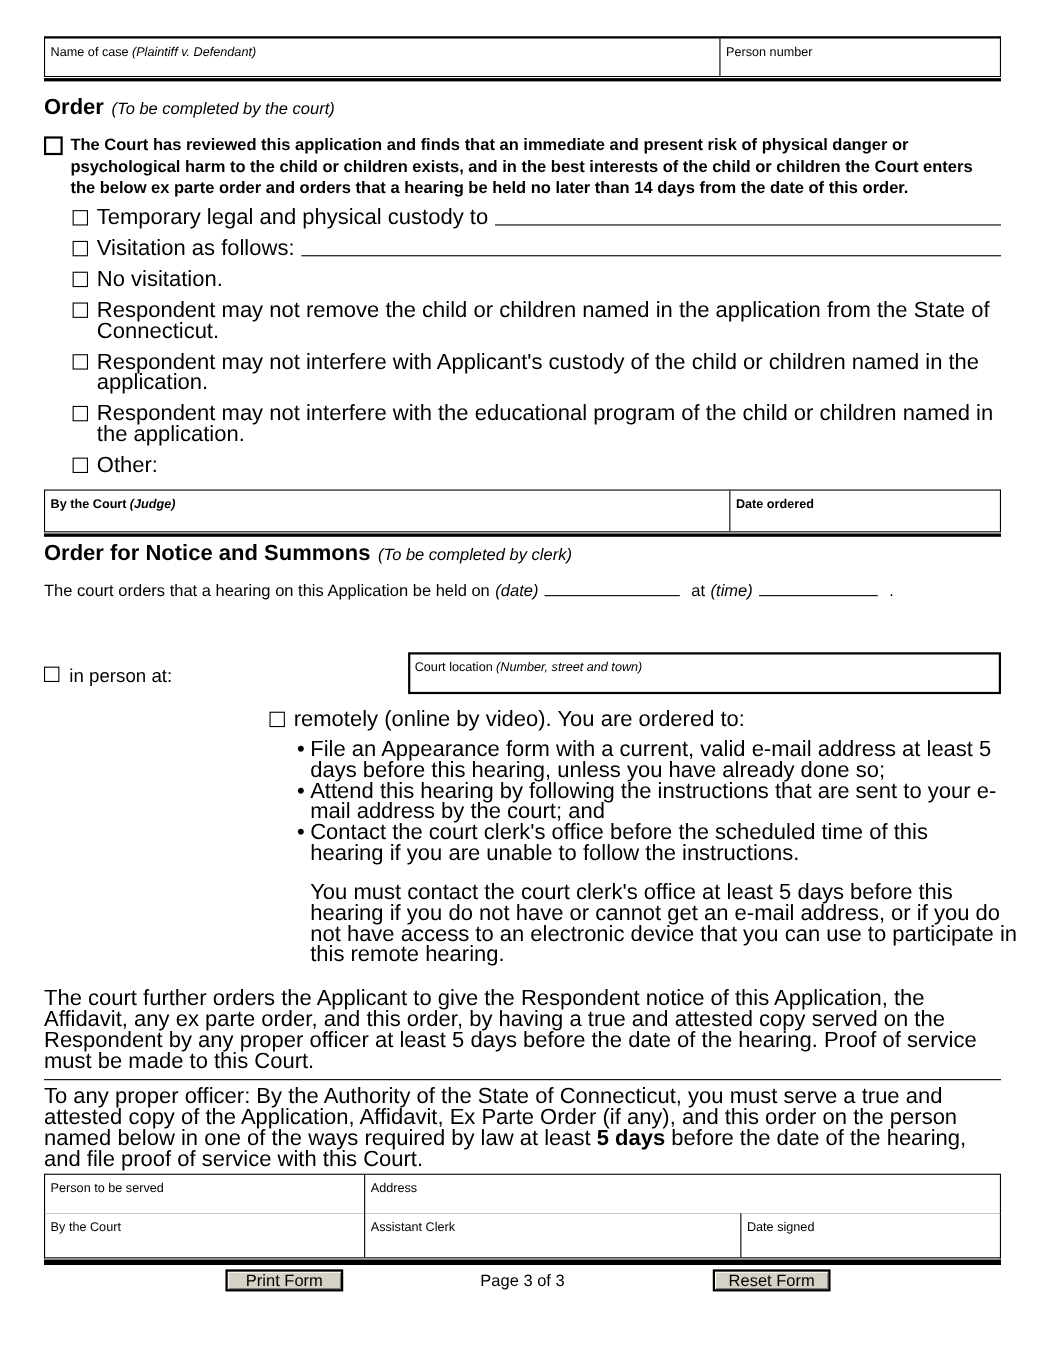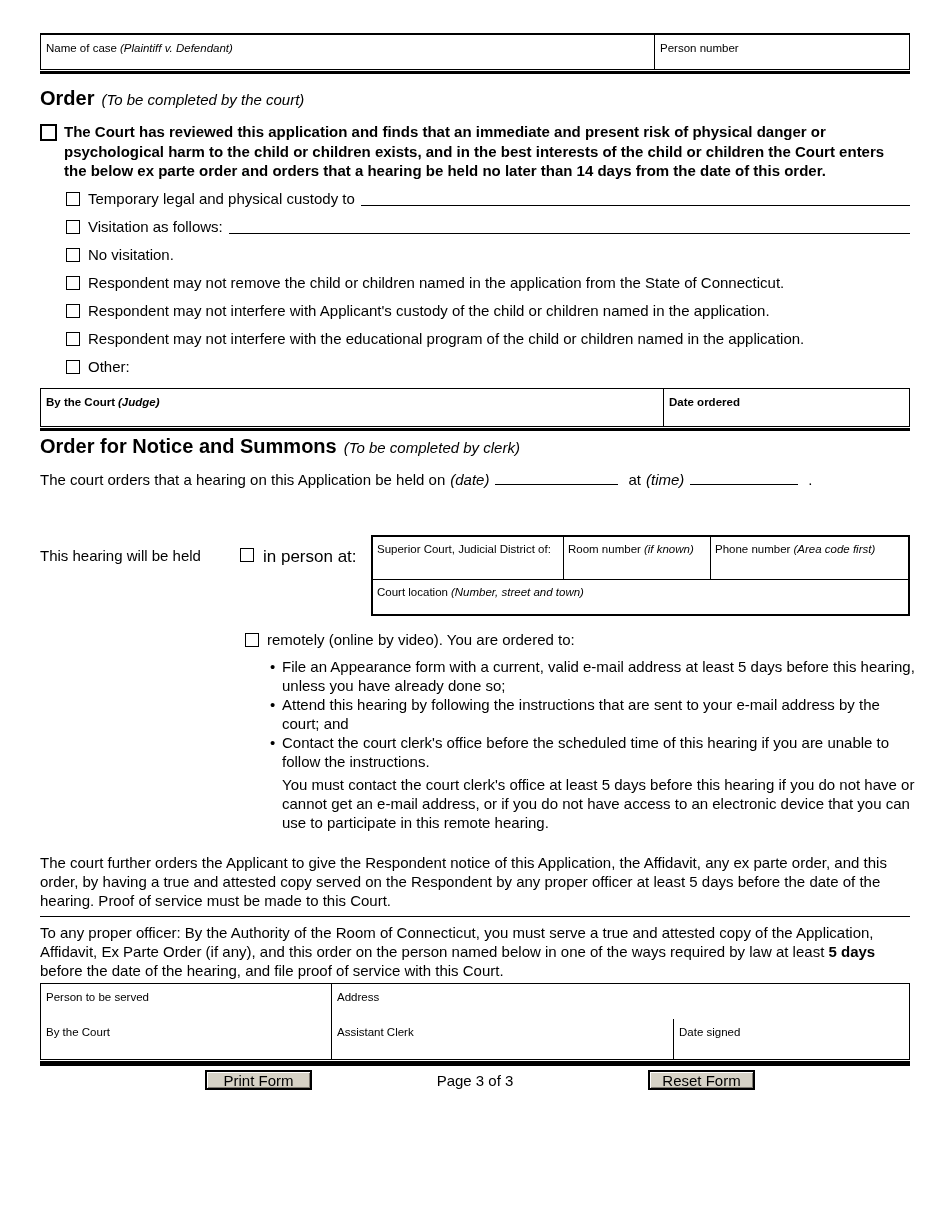--- a/index.html
+++ b/index.html
@@ -27,21 +27,21 @@
   .sec-title { margin-top:13px; height:24px; }
   .sec-title .t1 { font-size:20px; font-weight:bold; }
   .sec-title .t2 { font-size:15px; font-style:italic; margin-left:7px; }
 
   
   .cbrow { display:flex; align-items:flex-start; }
   .cb, .cb-lg { flex:none; background:#fff; }
   .cb-lg { width:17px; height:17px; border:2px solid #000; margin-top:2px; margin-right:7px; }
   .cb { width:14px; height:14px; border:1.5px solid #000; margin-top:2px; margin-right:8px; }
   .bold15 { font-weight:bold; font-size:15px; line-height:19.5px; }
-  .txt15 { font-size:15px; line-height:19px;align-items:center; }
+  .txt15 { font-size:20px; line-height:19px; }
 
   .granted { margin-top:11px; }
   .opts { margin-top:8px; }
   .opt { margin-left:26px; margin-bottom:9px; }
   .blank { flex:1; border-bottom:1px solid #000; height:16px; margin-left:6px; }
 
   .denied { margin-top:89px; margin-left:2px; }
 
   .judge-row { margin-top:12px; height:39px;font-weight:bold; }
   .judge-c1 { width:622px; }
@@ -63,21 +63,21 @@
   .ct-row2 { height:34px; }
   .ct-c { padding:2px 4px; overflow:hidden; }
   .ct-c1 { width:190px; }
   .ct-c2 { width:147px; border-left:1px solid #000; }
   .ct-c3 { flex:1; border-left:1px solid #000; }
 
   .remoterow { margin-top:14px; margin-left:205px; }
   .bullets { margin-top:8px; margin-left:230px; width:645px; }
   .bullet { display:flex; }
   .bdot { width:12px; flex:none; }
-  .remote-note { margin-top:4px; margin-left:242px; width:645px; }
+  .remote-note { margin-top:16px; margin-left:242px; width:645px; }
 
   .service-par { margin-top:21px; }
   .divider { border-top:1px solid #000; margin-top:6px; }
   .officer-par { margin-top:6px; }
 
   .svc-table { margin-top:3px; }
   .svc-r1 { border-top:1px solid #000; height:37px; }
   .svc-r1-c1 { width:290px; }
   .svc-r1-c2 { flex:1; }
   .svc-r2 { border-top:none; height:41px; }
@@ -176,35 +176,23 @@
     <span>The court orders that a hearing on this Application be held on</span>
     <span class="hint sp">(date)</span>
     <span class="iblank bl-date"></span>
     <span class="sp" style="margin-left:10px;">at</span>
     <span class="hint sp">(time)</span>
     <span class="iblank bl-time"></span>
     <span class="sp" style="margin-left:10px;">.</span>
   </div>
 
   <div class="heldrow">
-    <span class="held-label">This hearing will be held</span>
     <span class="cb"></span>
     <span class="inperson-label">in person at:</span>
     <div class="court-table">
-      <div class="ct-row1">
-        <div class="ct-c ct-c1">
-          <span class="small-label">Superior Court, Judicial District of:</span>
-        </div>
-        <div class="ct-c ct-c2">
-          <span class="small-label"><span>Room number</span><span class="hint">(if known)</span></span>
-        </div>
-        <div class="ct-c ct-c3">
-          <span class="small-label"><span>Phone number</span><span class="hint">(Area code first)</span></span>
-        </div>
-      </div>
       <div class="ct-row2 ct-c">
         <span class="small-label"><span>Court location</span><span class="hint">(Number, street and town)</span></span>
       </div>
     </div>
   </div>
 
   <div class="cbrow remoterow txt15">
     <span class="cb"></span>
     <span>remotely (online by video). You are ordered to:</span>
   </div>
@@ -224,21 +212,21 @@
     </div>
   </div>
 
   <div class="remote-note txt15">You must contact the court clerk's office at least 5 days before this hearing if you do not have or cannot get an e-mail address, or if you do not have access to an electronic device that you can use to participate in this remote hearing.</div>
 
   <div class="service-par txt15">The court further orders the Applicant to give the Respondent notice of this Application, the Affidavit, any ex parte order, and this order, by having a true and attested copy served on the Respondent by any proper officer at least 5 days before the date of the hearing. Proof of service must be made to this Court.</div>
 
   <div class="divider"></div>
 
   <div class="officer-par txt15">
-    <span>To any proper officer: By the Authority of the Room of Connecticut, you must serve a true and attested copy of the Application, Affidavit, Ex Parte Order (if any), and this order on the person named below in one of the ways required by law at least </span><b>5 days</b><span> before the date of the hearing, and file proof of service with this Court.</span>
+    <span>To any proper officer: By the Authority of the State of Connecticut, you must serve a true and attested copy of the Application, Affidavit, Ex Parte Order (if any), and this order on the person named below in one of the ways required by law at least </span><b>5 days</b><span> before the date of the hearing, and file proof of service with this Court.</span>
   </div>
 
   <div class="svc-table">
     <div class="boxrow svc-r1">
       <div class="cell svc-r1-c1">
         <span class="small-label">Person to be served</span>
       </div>
       <div class="cell cell-b svc-r1-c2">
         <span class="small-label">Address</span>
       </div>

